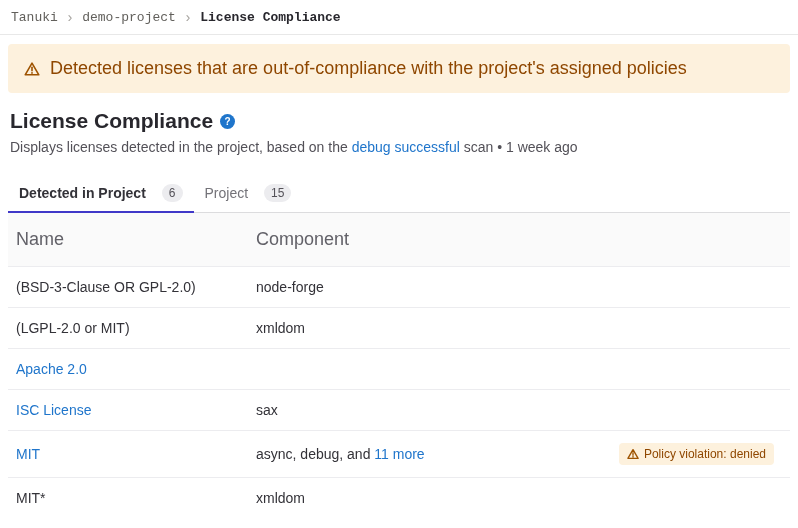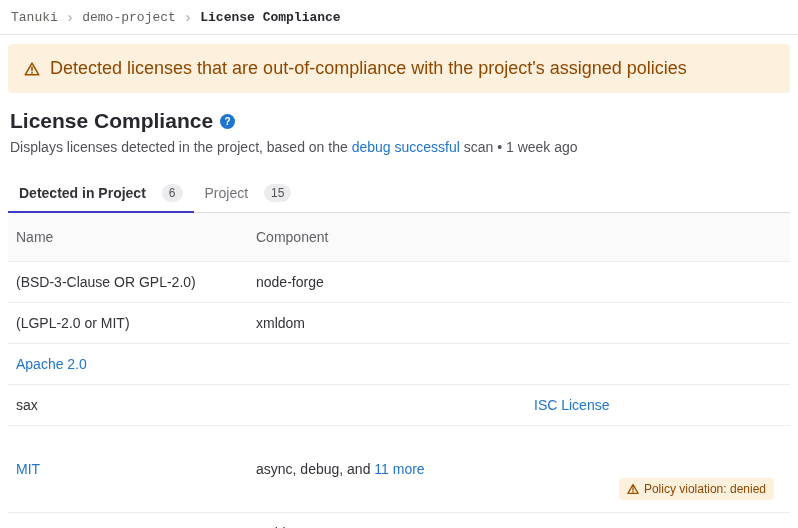--- a/index.html
+++ b/index.html
@@ -34,30 +34,30 @@
   .tab { position:relative; display:flex; align-items:center; gap:16px; padding:8px 11px 10px;
     font-size:14px; color:#737278; cursor:pointer; }
   .tab.active { color:#333238; font-weight:700; }
   .tab.active::after { content:""; position:absolute; left:0; right:0; bottom:-1px;
     height:2px; background:#4038c8; }
   .count-pill { background:#ececef; color:#535158; font-weight:400; font-size:12px;
     line-height:1; padding:3px 7px; border-radius:10px; }
 
   
   .table { width:100%; }
-  .thead { display:flex; background:#fafafa; color:#626168; font-size:14px; }
+  .thead { display:flex; background:#fafafa; color:#626168; font-size:18px; }
   .thead .cell { padding:16px 8px; }
   .trow { display:flex; align-items:center; border-top:1px solid #ececef; background:#fff; }
   .trow .cell { padding:12px 8px; font-size:14px; }
   .cell.c-name  { width:240px; flex:0 0 240px; }
   .cell.c-comp  { flex:1 1 auto; }
   .cell.c-status{ flex:0 0 auto; margin-left:auto; padding-right:16px; }
 
   .policy-badge { display:inline-flex; align-items:center; gap:5px; background:#fdf1dd;
-    color:#8f4700; font-size:12px; padding:4px 8px; border-radius:4px; white-space:nowrap;margin-top:40px; }
+    color:#8f4700; font-size:12px; padding:4px 8px; border-radius:4px; white-space:nowrap; }
   .policy-badge svg { display:block; }
 </style>
 </head>
 <body>
 
 <nav class="breadcrumb">
   <span class="crumb">Tanuki</span>
   <span class="sep">›</span>
   <span class="crumb">demo-project</span>
   <span class="sep">›</span>
@@ -109,22 +109,22 @@
       <div class="cell c-comp">xmldom</div>
       <div class="cell c-status"></div>
     </div>
 
     <div class="trow">
       <div class="cell c-name"><span class="link">Apache 2.0</span></div>
       <div class="cell c-status"></div>
     </div>
 
     <div class="trow">
+      <div class="cell c-name"><span class="link">ISC License</span></div>
       <div class="cell c-comp">sax</div>
-      <div class="cell c-name"><span class="link">ISC License</span></div>
       <div class="cell c-status"></div>
     </div>
 
     <div class="trow">
       <div class="cell c-name"><span class="link">MIT</span></div>
       <div class="cell c-comp"><span>async, debug, and </span><span class="link">11 more</span></div>
       <div class="cell c-status">
         <span class="policy-badge">
           <svg width="12" height="12" viewBox="0 0 16 16">
             <path d="M8 2.2 L14.8 13.8 H1.2 Z" fill="none" stroke="#9e5300" stroke-width="1.8" stroke-linejoin="round"></path>

